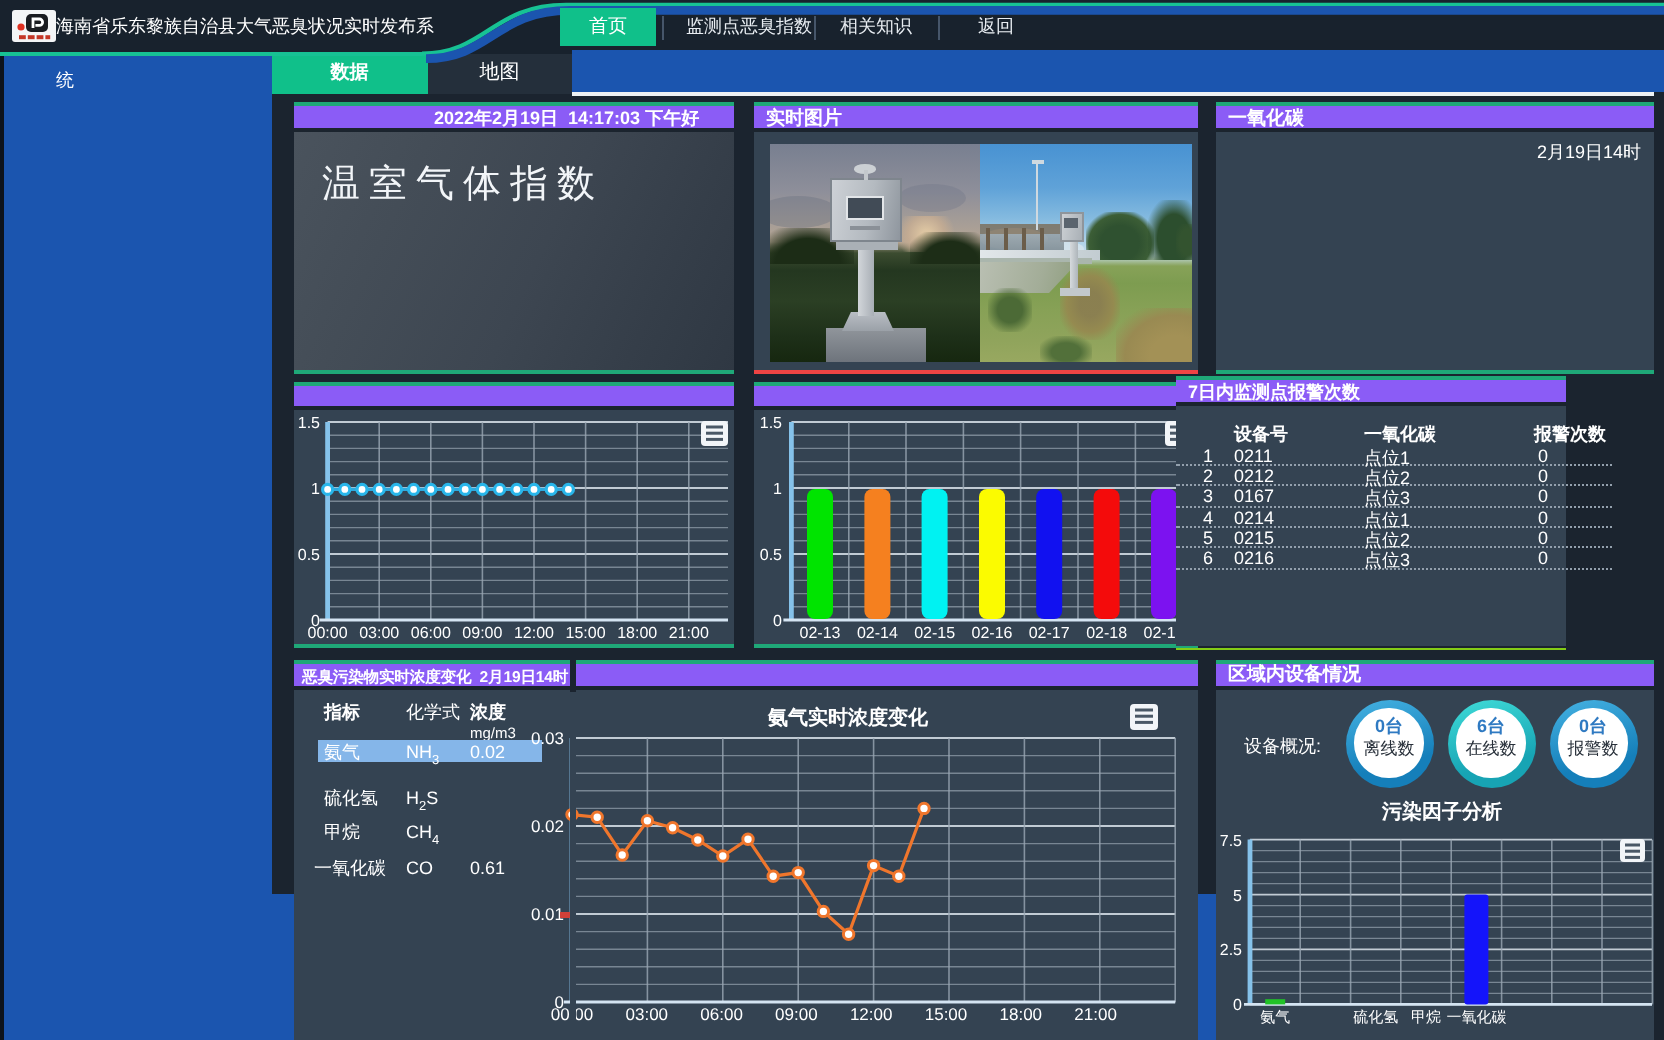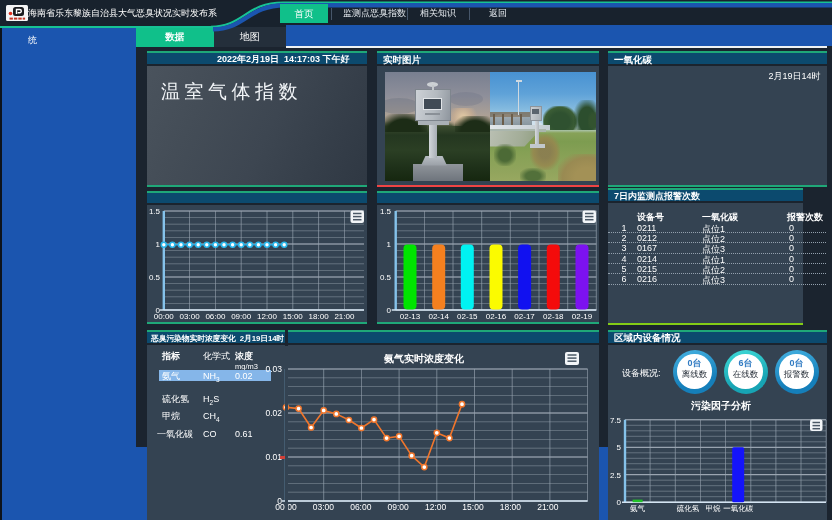--- a/index.html
+++ b/index.html
@@ -1,19 +1,19 @@
 <!DOCTYPE html>
 <html><head><meta charset="utf-8">
 <style>
 *{margin:0;padding:0;box-sizing:border-box}
 html,body{width:832px;height:520px;overflow:hidden}
 body{font-family:"Liberation Sans",sans-serif;background:#1b242f;position:relative}
 .abs{position:absolute}
 .panel{position:absolute;border-top:2px solid #1fa878}
-.phead{background:#0c4a6e;border-bottom:2px solid #1b242e;color:#fff;font-weight:bold}
+.phead{background:#8b5cf6;border-bottom:2px solid #1b242e;color:#fff;font-weight:bold}
 .pbody{background:#344352}
 </style></head>
 <body>
 
 <div class="abs" style="left:0;top:0;width:832px;height:27px;background:#18222d"></div>
 <div class="abs" style="left:0;top:27px;width:136px;height:493px;background:#1b55af;border-left:2px solid #0d131c"></div>
 <div class="abs" style="left:136px;top:447px;width:11px;height:73px;background:#1b55af"></div>
 <div class="abs" style="left:599px;top:447px;width:9px;height:73px;background:#1b55af"></div>
 <div class="abs" style="left:28px;top:0;width:193px;line-height:26.5px;font-size:9px;font-weight:normal;color:#fff;letter-spacing:0">海南省乐东黎族自治县大气恶臭状况实时发布系统</div>
 <svg class="abs" style="left:6px;top:5px" width="22" height="16">
@@ -211,21 +211,21 @@
         <rect x="169.8" y="39.5" width="13" height="65" rx="4" fill="#f40b0b"></rect>
         <text x="176.3" y="114" text-anchor="middle" font-size="8" fill="#ffffff">02-18</text>
         <rect x="198.5" y="39.5" width="13" height="65" rx="4" fill="#7c12f0"></rect>
         <text x="205.0" y="114" text-anchor="middle" font-size="8" fill="#ffffff">02-19</text>
         <rect x="205.5" y="5.5" width="13.5" height="12.5" rx="2" fill="#f2f5f8"></rect>
         <line x1="208.0" y1="8.5" x2="216.5" y2="8.5" stroke="#4a5866" stroke-width="1.5"></line>
         <line x1="208.0" y1="11.6" x2="216.5" y2="11.6" stroke="#4a5866" stroke-width="1.5"></line>
         <line x1="208.0" y1="14.7" x2="216.5" y2="14.7" stroke="#4a5866" stroke-width="1.5"></line>
       </svg></div>
   </div>
-<div class="panel" style="left:608px;top:187.5px;width:195px;height:137px;border-bottom:6px solid #84cc16">
+<div class="panel" style="left:588px;top:187.5px;width:195px;height:137px;border-bottom:1px solid #84cc16">
 <div class="phead" style="height:13px;font-size:9px;line-height:13px;padding-left:6px">7日内监测点报警次数</div>
 <div class="pbody" style="height:120px;position:relative">
 <div class="abs" style="left:0;top:8.5px;width:218px;font-size:9px;font-weight:bold;color:#fff;height:11px">
 <span class="abs" style="left:29px">设备号</span>
         <span class="abs" style="left:94px">一氧化碳</span>
         <span class="abs" style="left:179px">报警次数</span>
       </div>
 <div class="abs" style="left:0;top:20px;width:218px">
         <div style="position:relative;height:10.4px;border-bottom:1px dotted #93a0ad;font-size:9px;color:#fff">
 <span class="abs" style="left:13.5px;top:0">1</span>

